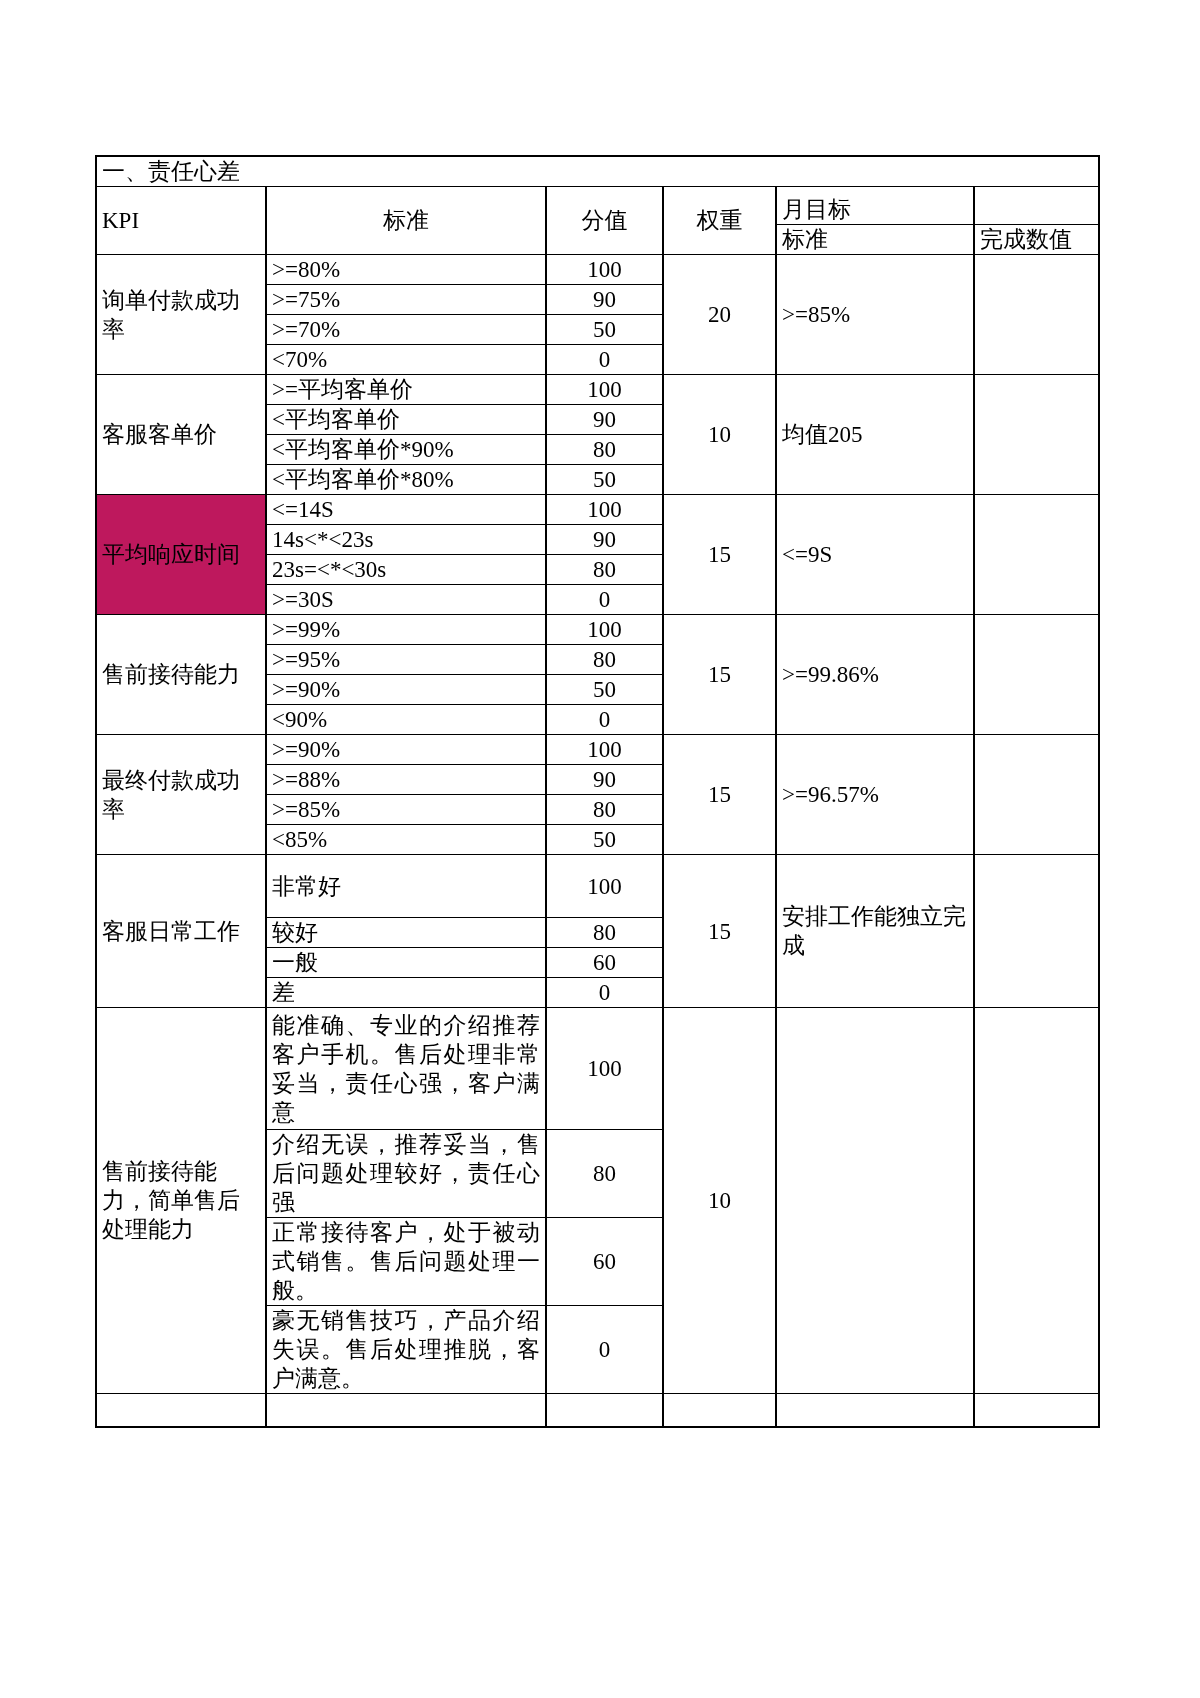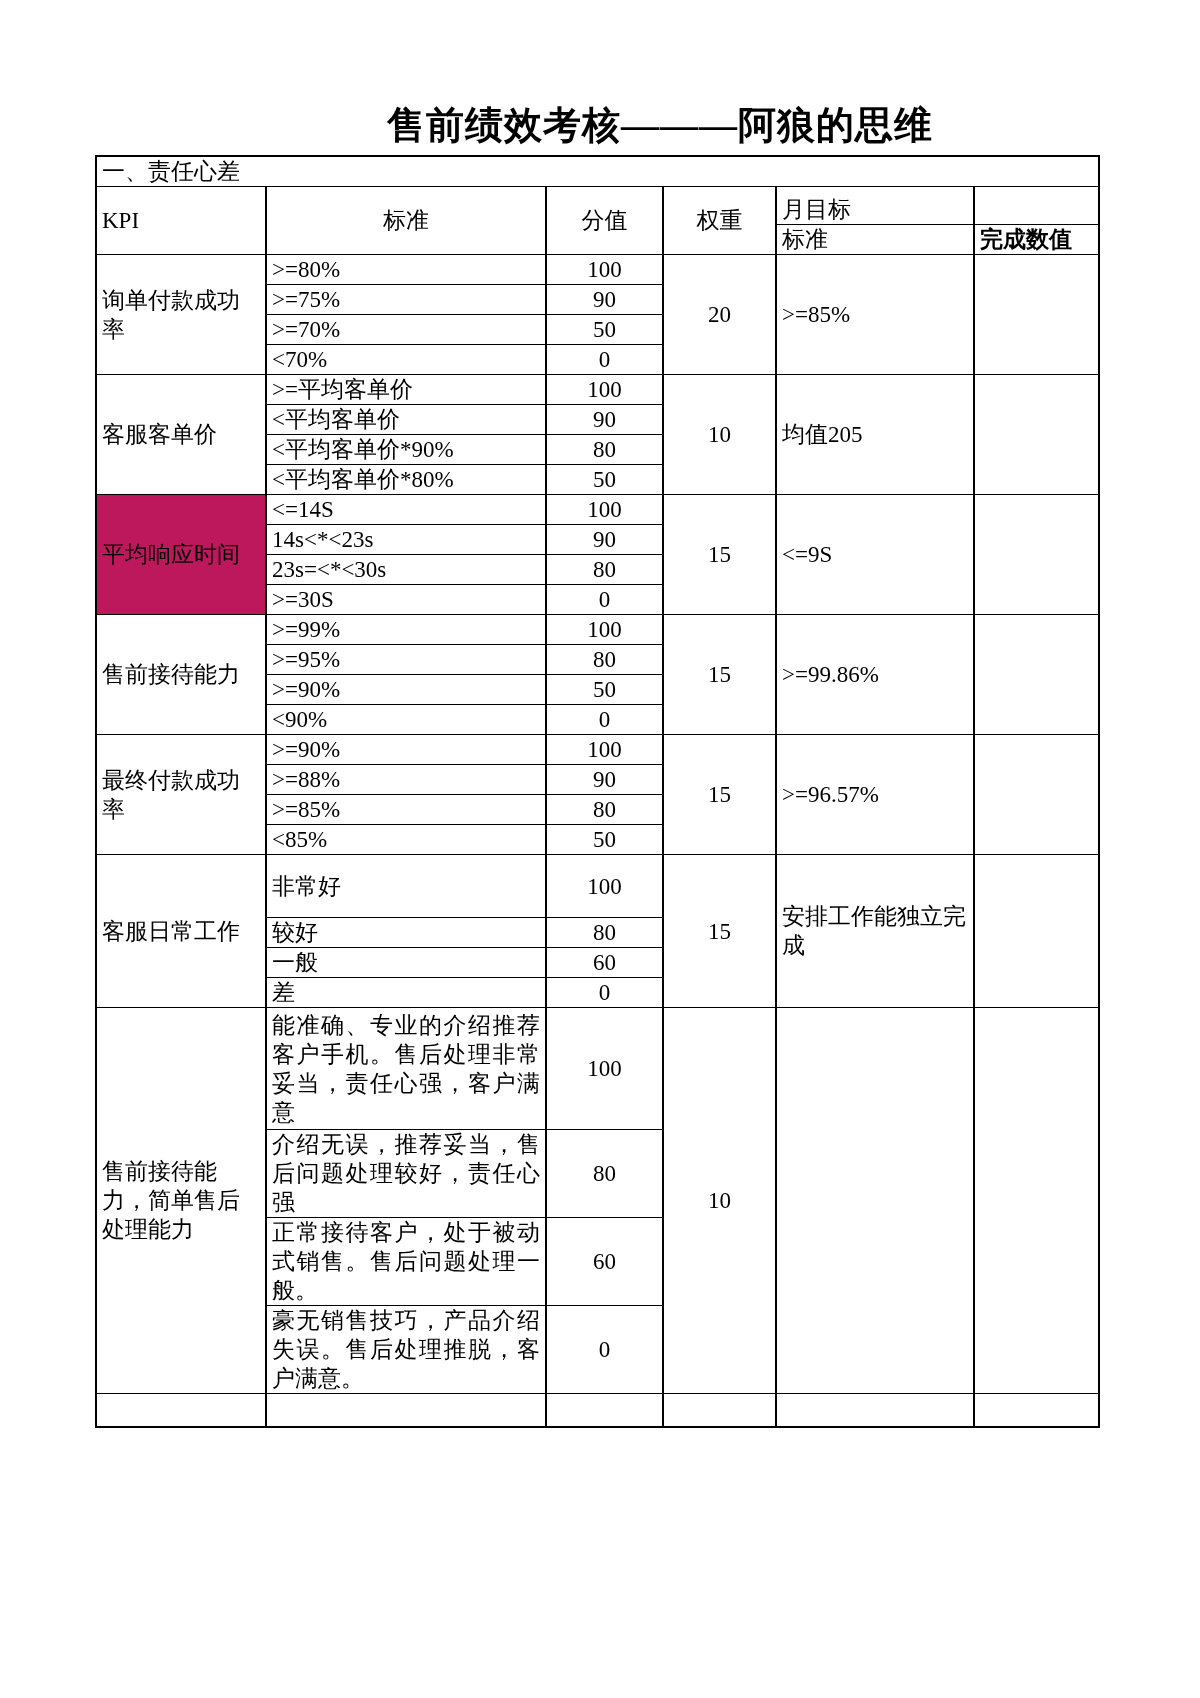--- a/index.html
+++ b/index.html
@@ -22,33 +22,32 @@
     border:1px solid #000; border-left-width:2px; border-right-width:2px;
     padding:0 5px; font-size:23px; line-height:29px;
     vertical-align:middle; overflow:hidden; word-break:break-all;
   }
   td.sb { border-top-width:2px; }
   td.l { text-align:left; }
   td.c { text-align:center; }
   td.j { text-align:justify; text-align-last:left; }
   td.sec-head { font-size:22px; line-height:26px; padding-left:8px; border-bottom-width:2px; }
   td.kpi { padding-left:7px; }
-  td.thick { border:2px solid #000; font-weight:bold; }
+  td.thick { border:2px solid #000; font-weight:normal; }
   td.longtext { padding-top:2px; padding-bottom:2px; }
   .bottom-stub {
     position:absolute; left:95px; top:1383px; height:27px; width:4px;
     border-left:2px solid #000;
   }
 </style>
 </head>
 <body>
 
 <div class="page">
 
-  <div class="title">售前绩效考核———阿狼的思维</div>
 
   <table class="main">
     <colgroup>
       <col style="width:170px">
         <col style="width:280px">
         <col style="width:117px">
       <col style="width:113px">
         <col style="width:198px">
         <col style="width:125px">
     </colgroup>

